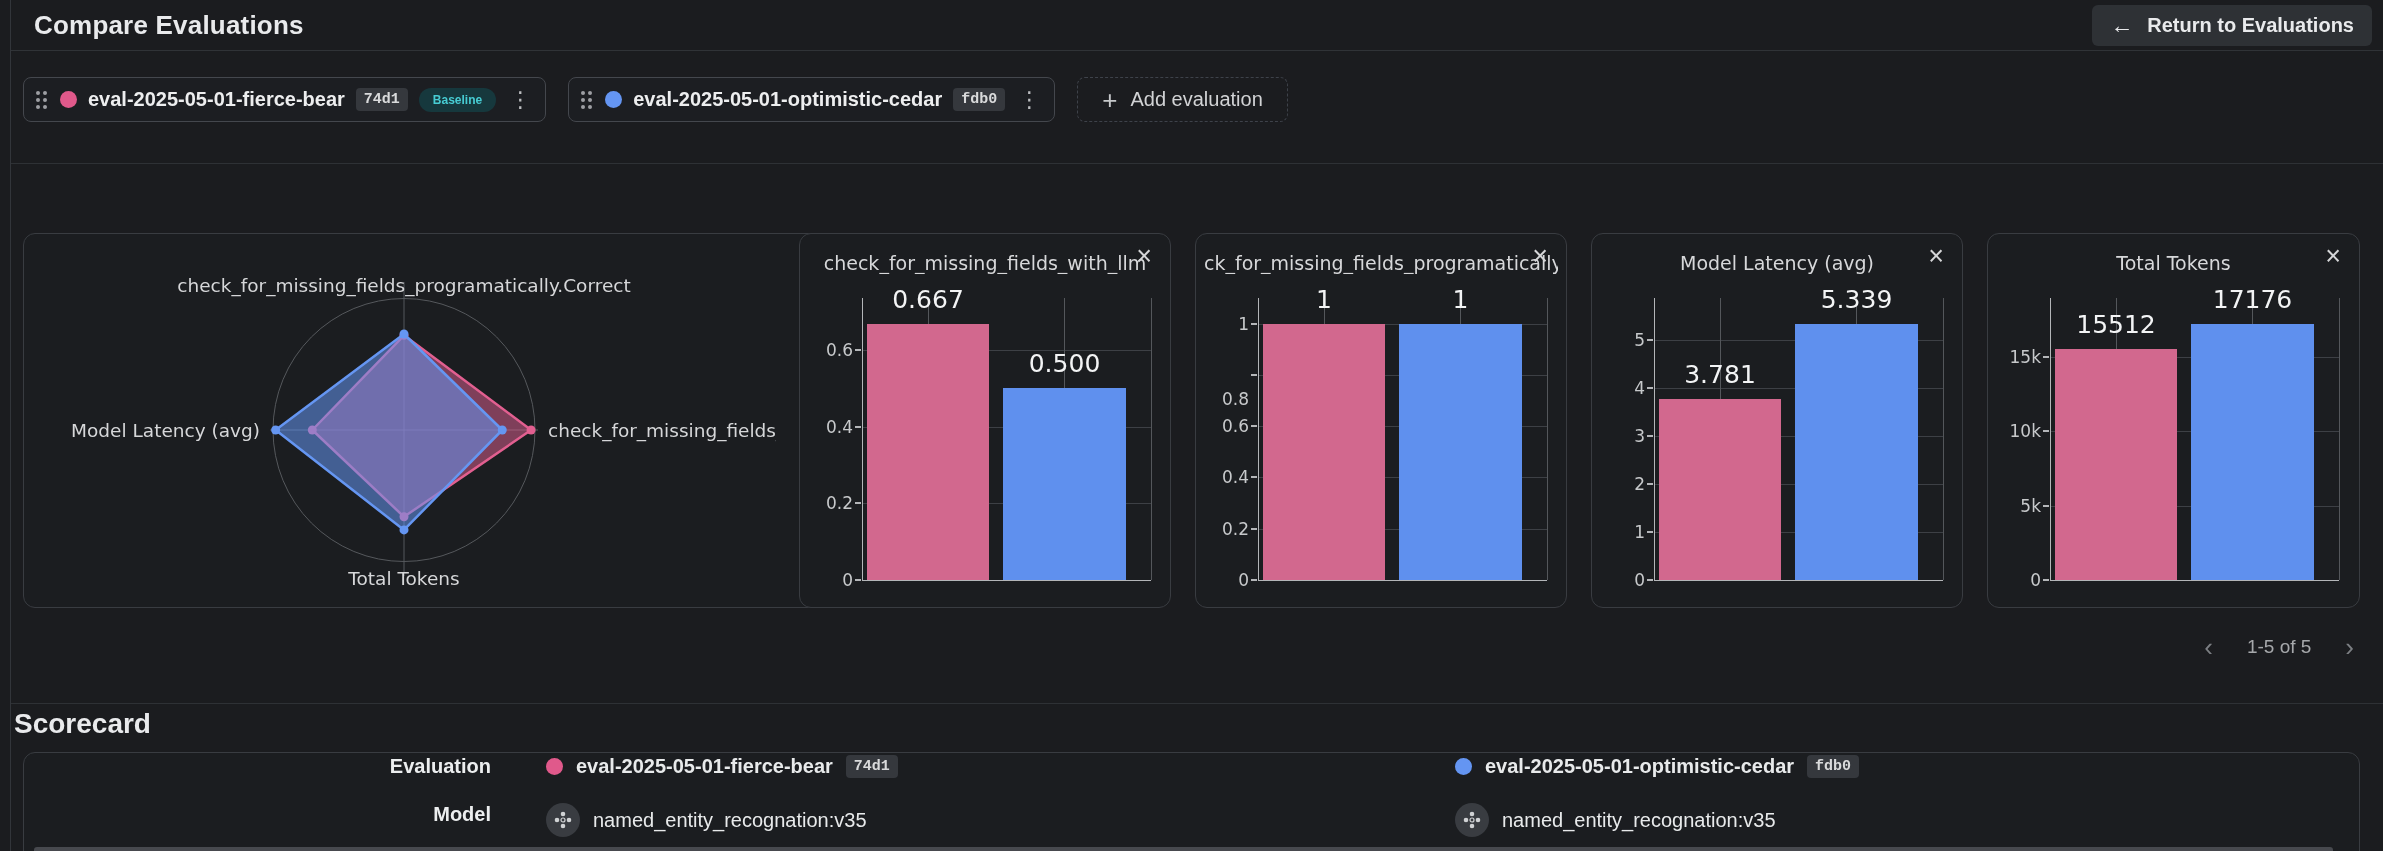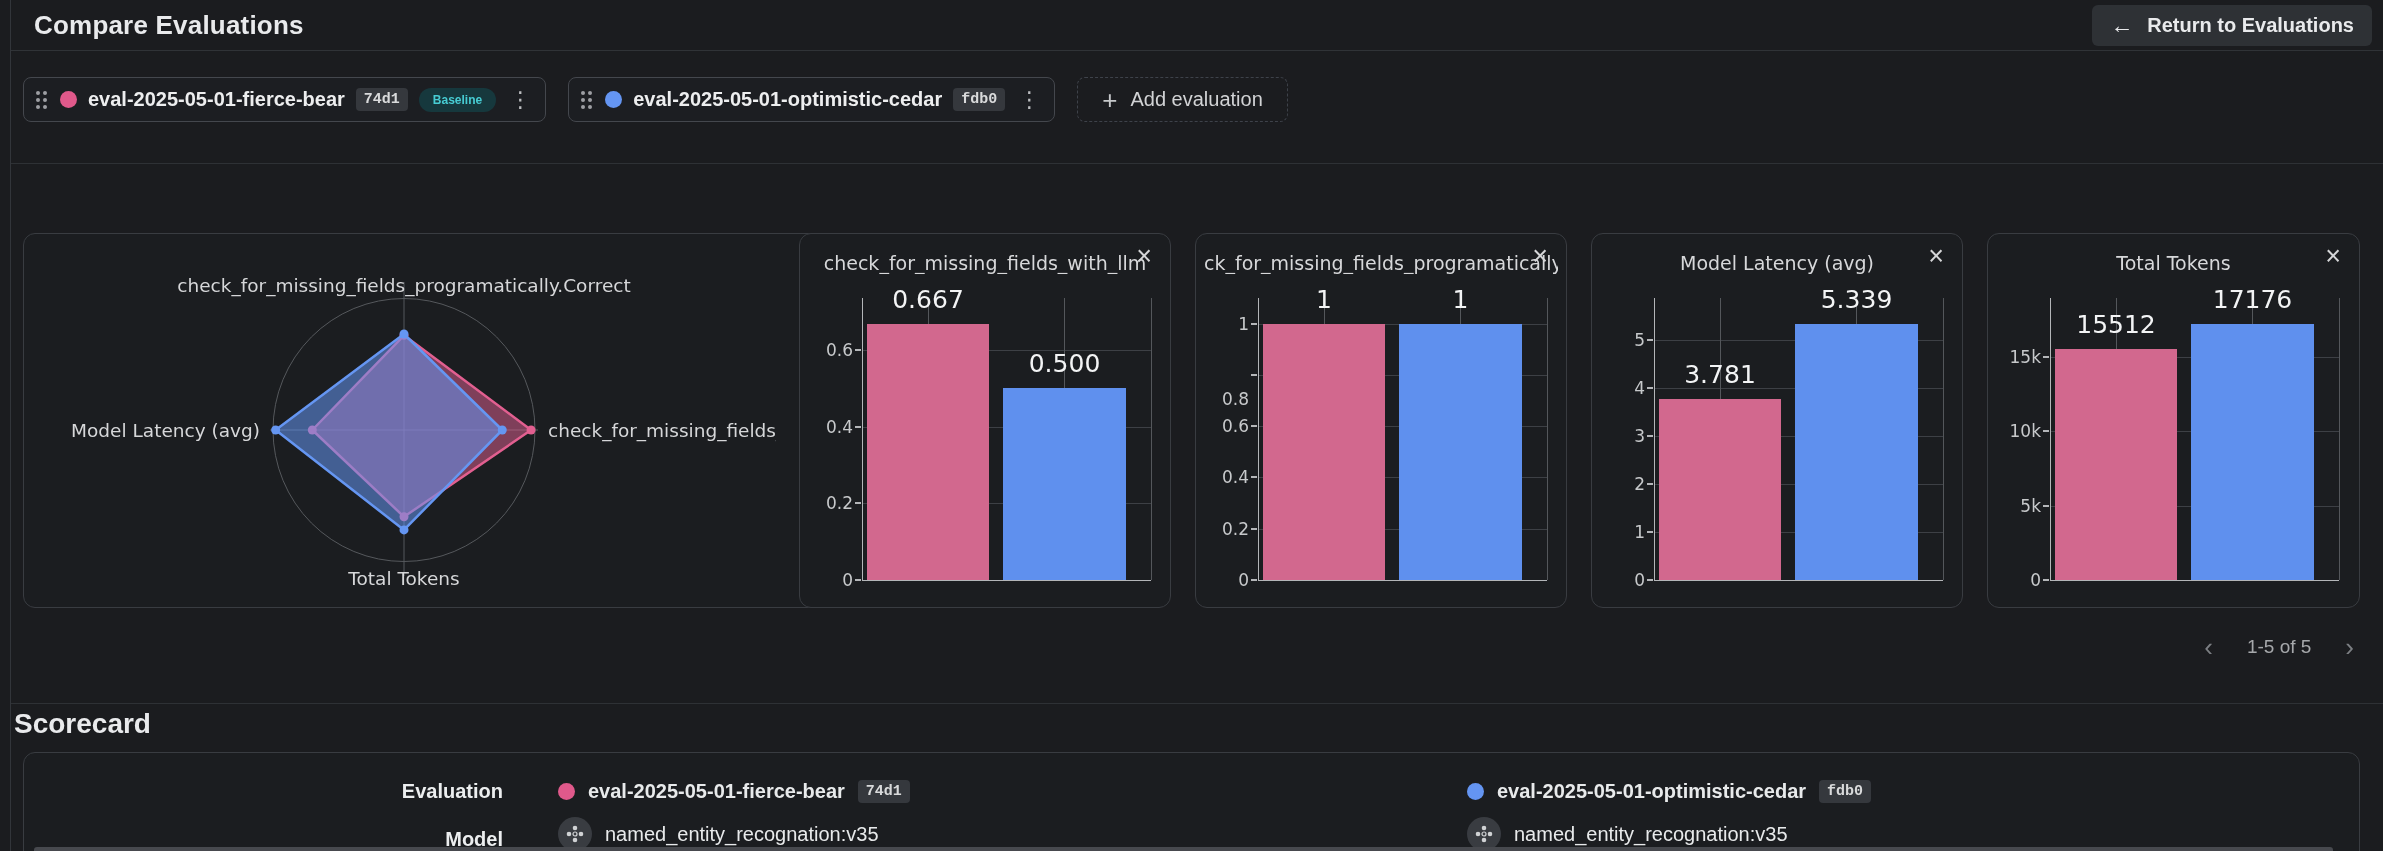--- a/index.html
+++ b/index.html
@@ -59,21 +59,21 @@
   .bar{position:absolute;bottom:0;}
   .value-label{position:absolute;transform:translateX(-50%);font-size:25px;color:#f3f4f5;font-family:"DejaVu Sans",sans-serif;white-space:nowrap;}
 
   .pagination{position:absolute;top:633px;right:23px;display:flex;align-items:center;gap:28px;color:#a6a8ab;font-size:19px;}
   .chev{color:#7c7f83;font-size:26px;background:none;border:none;line-height:1;font-family:inherit;cursor:pointer;}
 
   
   .scorecard-head{position:absolute;top:708px;left:14px;font-size:28px;font-weight:700;}
   .scorecard-card{position:absolute;top:752px;left:23px;right:23px;height:130px;background:#1b1d20;
         border:1px solid #393c41;border-radius:12px;box-sizing:border-box;overflow:hidden;}
-  .sc-row{position:absolute;left:12px;right:0;height:48px;display:flex;align-items:flex-end;}
+  .sc-row{position:absolute;left:0;right:0;height:48px;display:flex;align-items:flex-start;}
   .r1{top:2px;} .r2{top:50px;}
   .sc-label{width:467px;text-align:right;font-size:20px;font-weight:700;color:#eceeef;flex:none;}
   .sc-val{display:flex;align-items:center;gap:13px;margin-left:55px;width:909px;flex:none;}
   .sc-val2{display:flex;align-items:center;gap:13px;flex:none;}
   .sc-name{font-size:20px;color:#e8eaeb;white-space:nowrap;}
   .micon{width:34px;height:34px;border-radius:50%;background:#393c41;display:flex;align-items:center;justify-content:center;flex:none;}
   .hscroll{position:absolute;left:10px;right:26px;top:94px;height:6px;border-radius:3px;background:#47494e;}
 </style>
 </head>
 <body>

